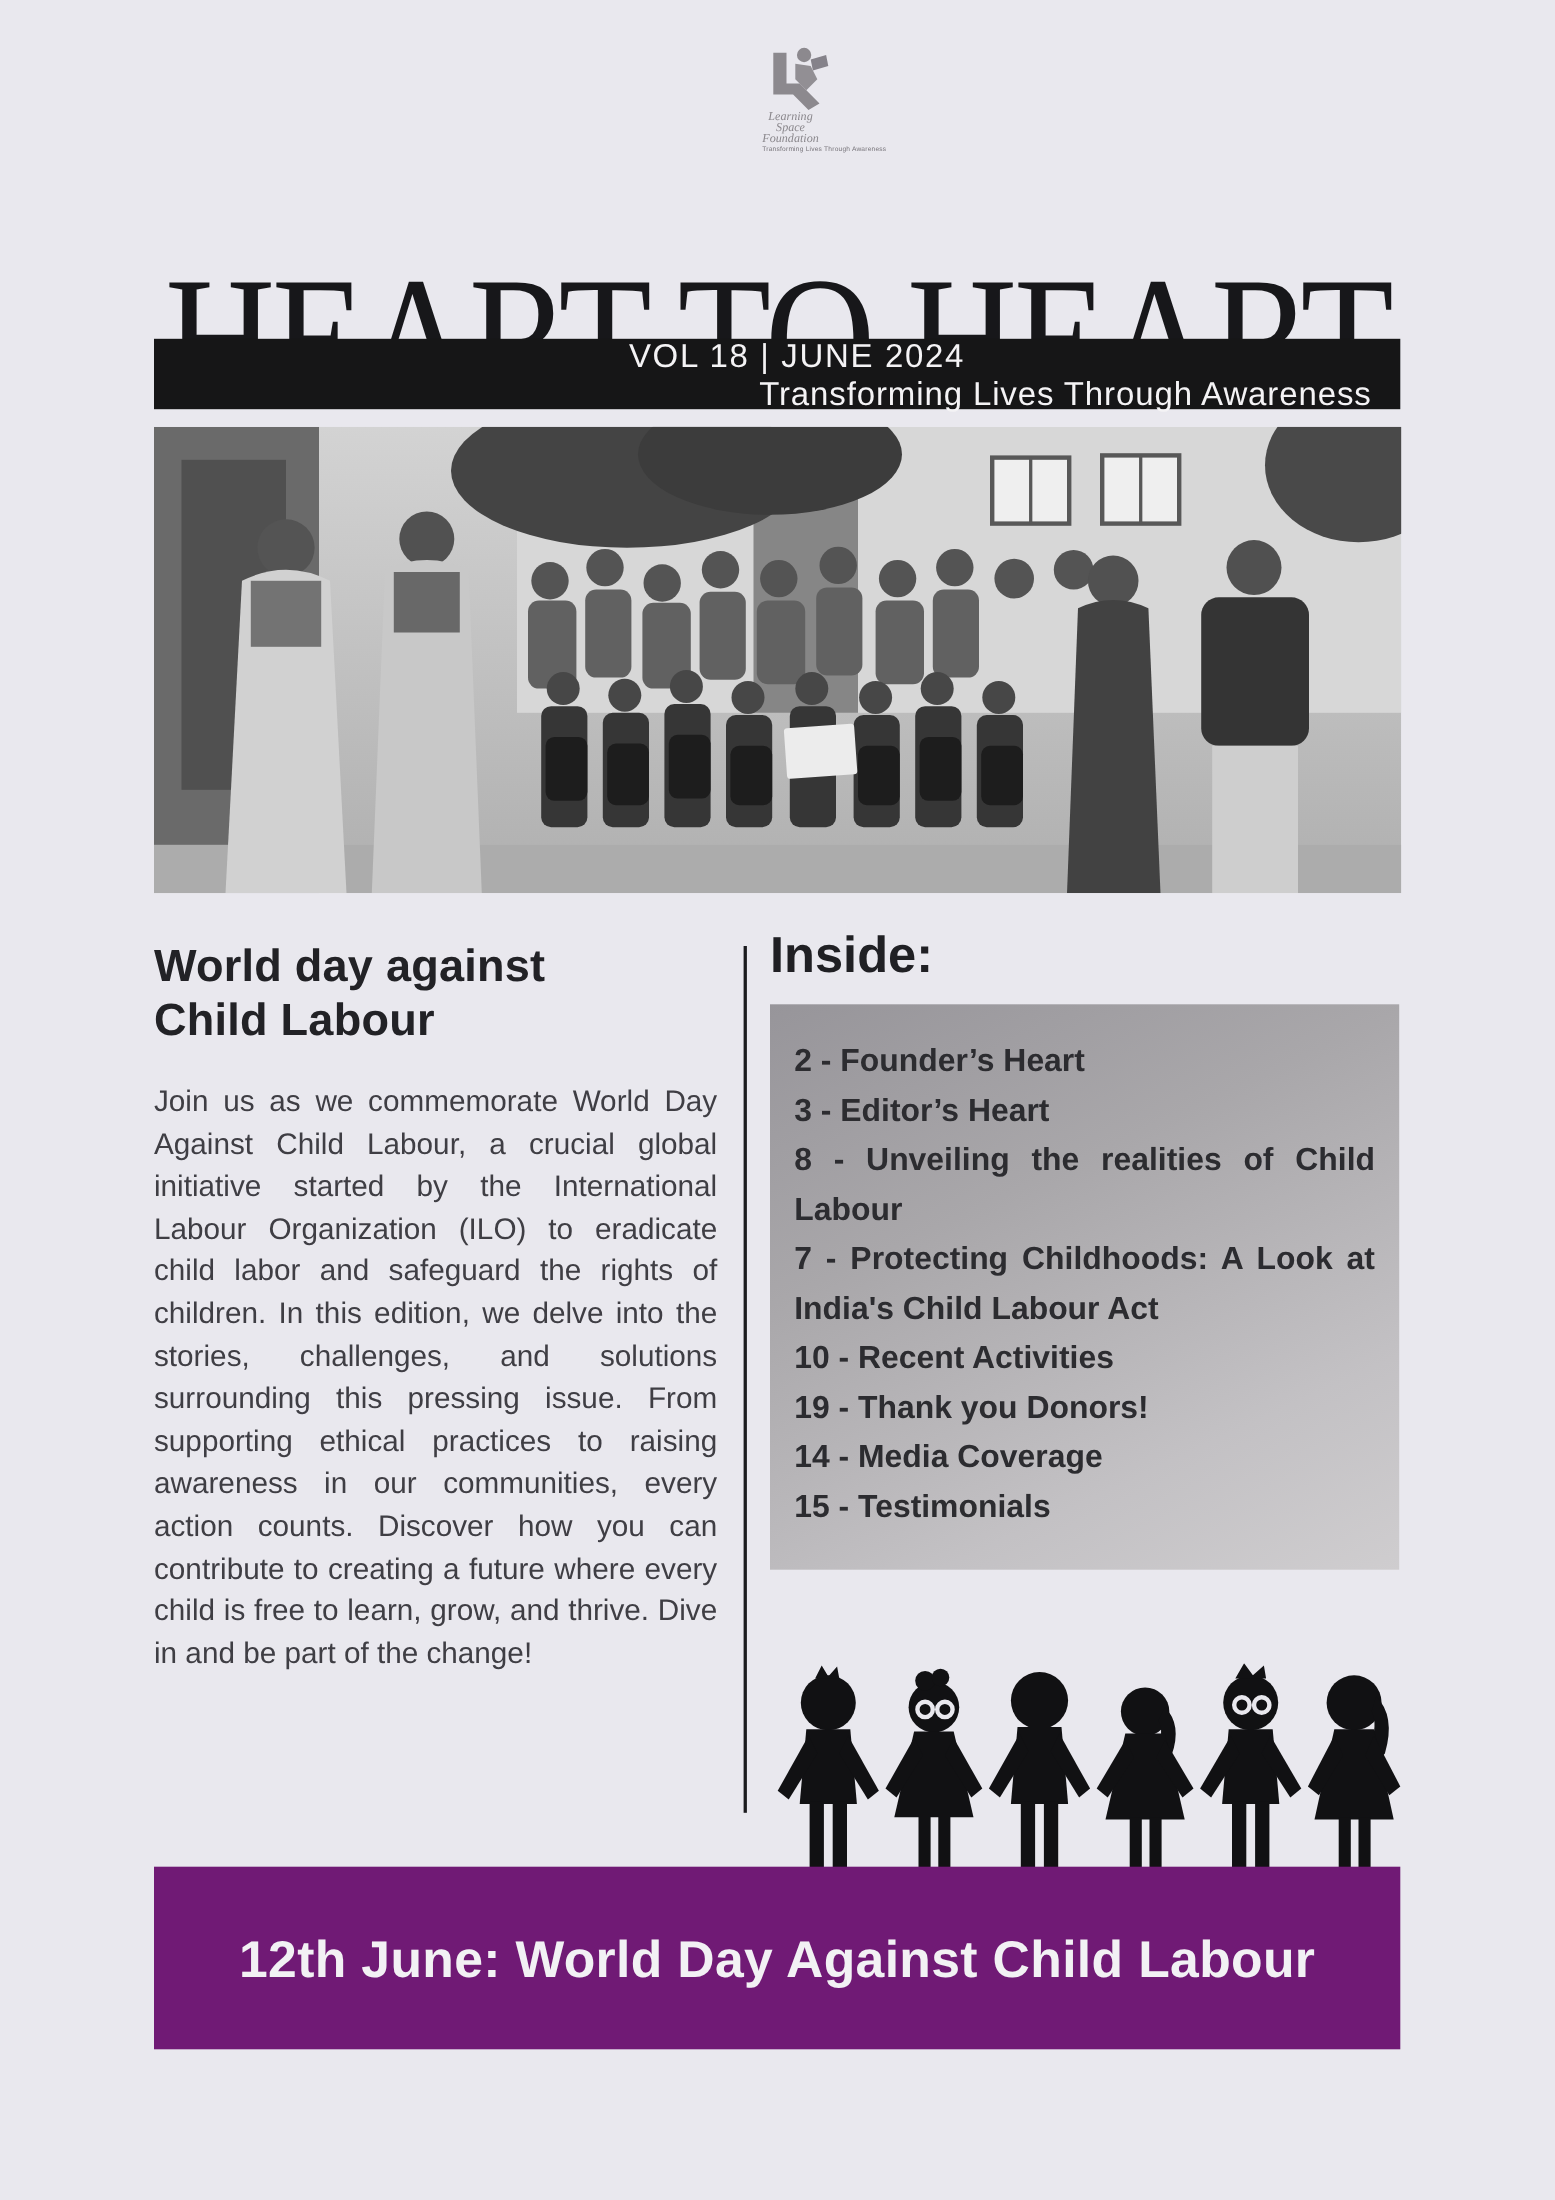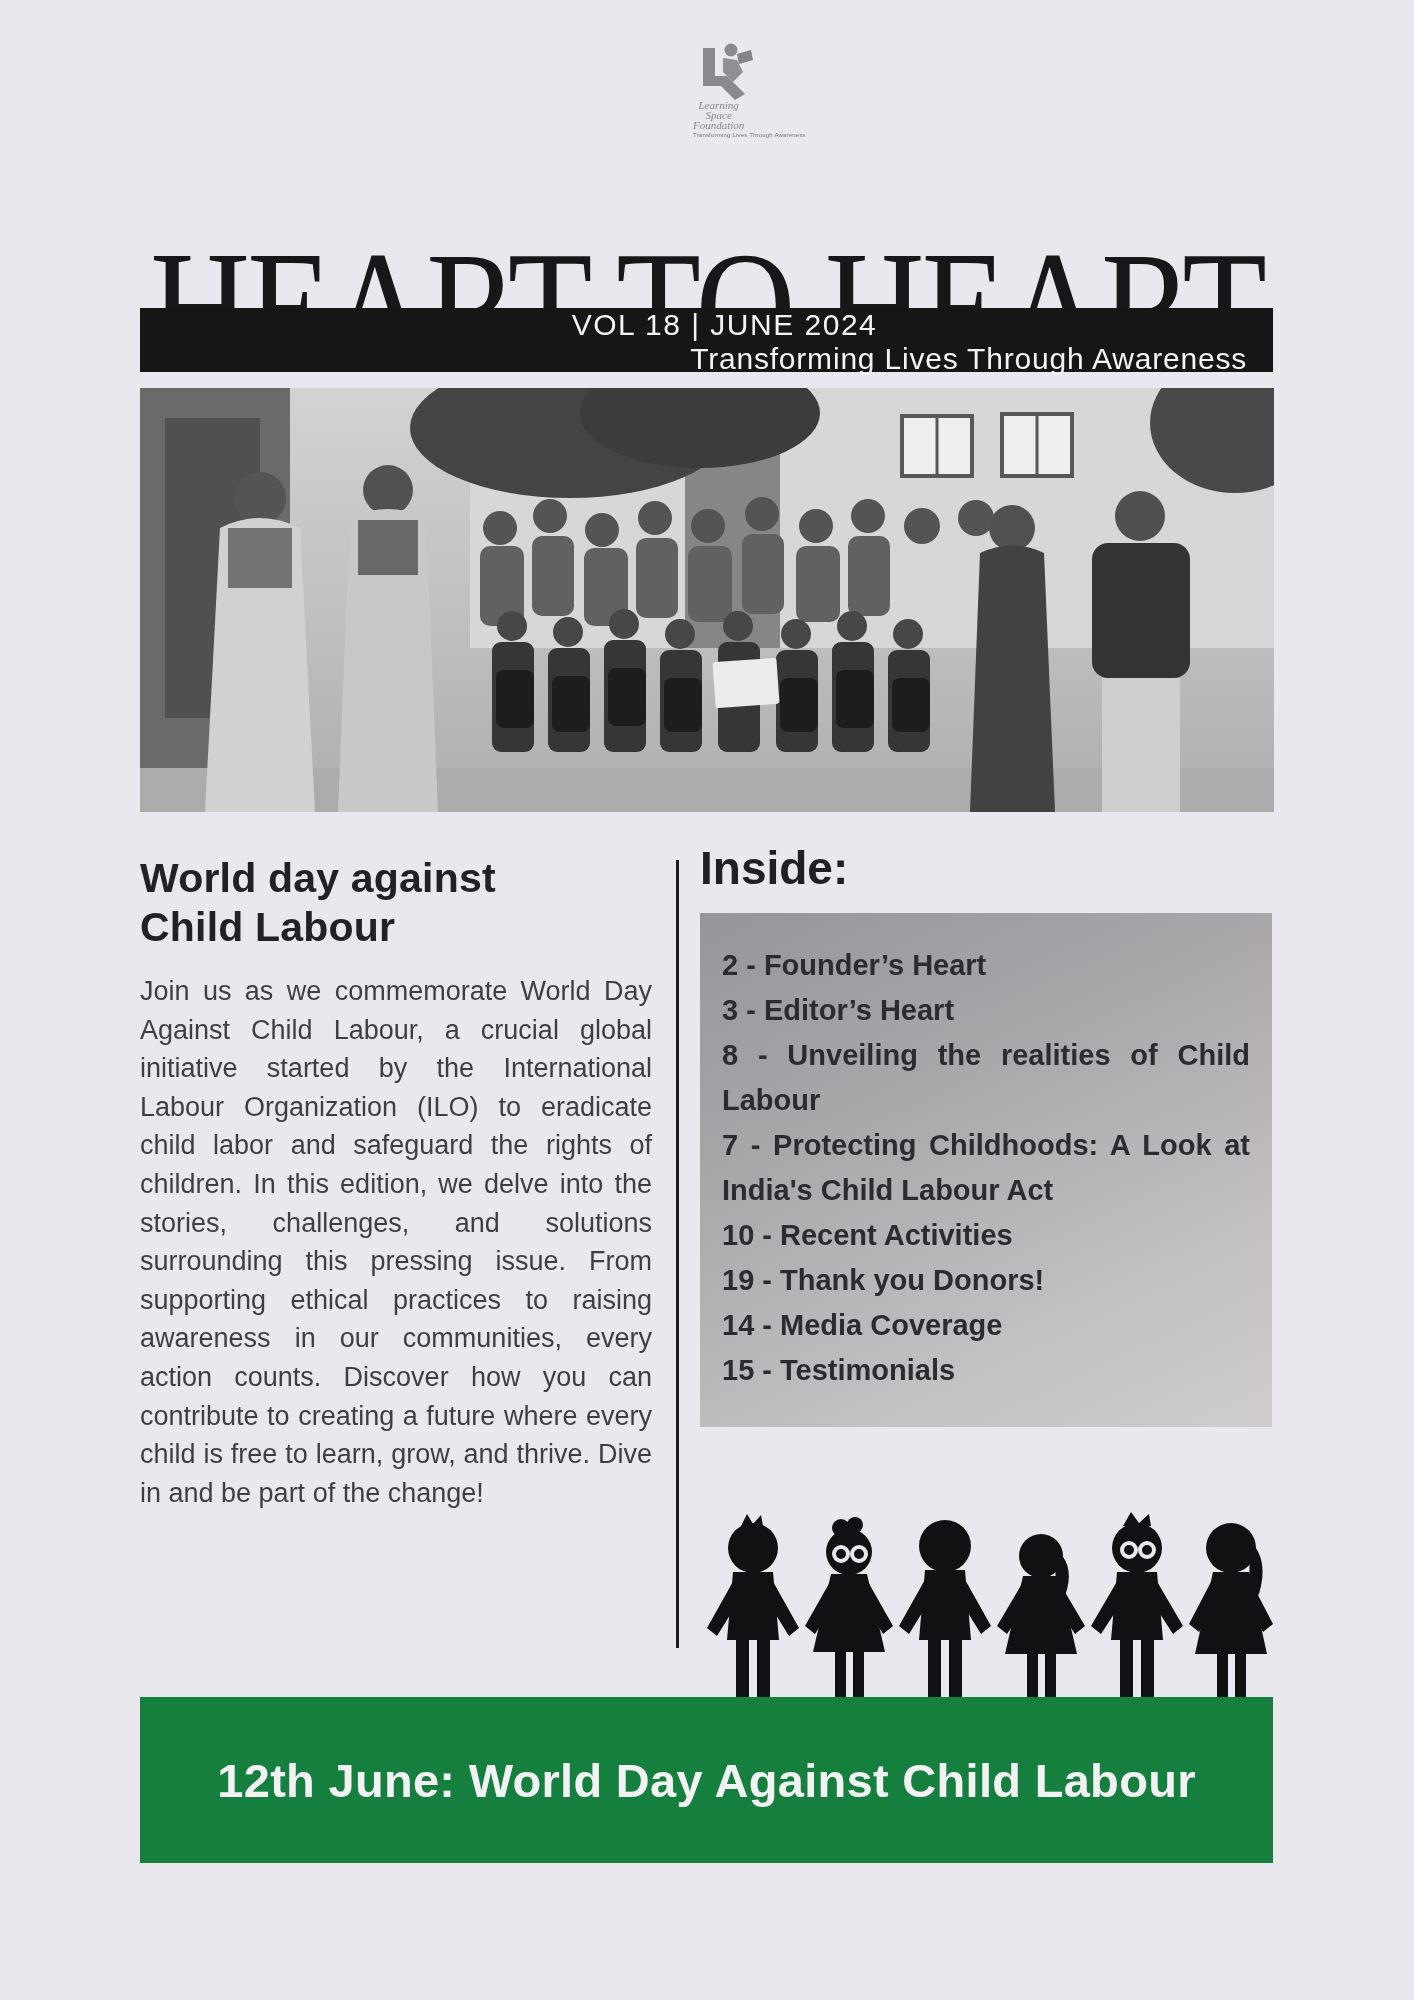--- a/index.html
+++ b/index.html
@@ -27,38 +27,38 @@
   .info-tag{margin-left:auto;margin-right:26px;font-size:30px;letter-spacing:.8px;white-space:nowrap;}
 
   
   .photo{position:absolute;left:140px;top:388px;width:1134px;height:424px;overflow:hidden;
          filter:grayscale(1) contrast(.98);}
   .photo svg{display:block;}
 
   
   .left-col{position:absolute;left:140px;top:854px;width:512px;}
   .article-heading{font-size:41px;font-weight:bold;line-height:49px;color:#222226;letter-spacing:.2px;}
-  .article-body{margin-top:20px;font-size:27px;line-height:38.6px;color:#3f3e44;
+  .article-body{margin-top:30px;font-size:27px;line-height:38.6px;color:#3f3e44;
                 text-align:justify;text-justify:inter-word;}
 
   .divider{position:absolute;left:676px;top:860px;width:3px;height:788px;background:#1b1b1e;}
 
   .right-col{position:absolute;left:700px;top:841px;width:669px;}
   .inside-heading{font-size:46px;font-weight:bold;color:#202024;}
   .toc-box{margin-top:18px;box-sizing:border-box;width:572px;padding:30px 22px 34px 22px;
            background:linear-gradient(155deg,#97959a 0%,#a9a7aa 35%,#c3c1c4 75%,#cfcdcf 100%);
            color:#2c2c30;}
   .toc-box ul{list-style:none;margin:0;padding:0;font-weight:bold;}
   .toc-box li{font-size:29px;line-height:45px;text-align:justify;text-justify:inter-word;}
 
   
   .silhouettes{position:absolute;left:703px;top:1512px;width:572px;height:186px;}
 
   
-  .banner{position:absolute;left:140px;top:1697px;width:1133px;height:166px;background:#15803d;
+  .banner{position:absolute;left:140px;top:1697px;width:1133px;height:166px;background:#701a75;
           display:flex;align-items:center;justify-content:center;}
   .banner-text{color:#f2f1f4;font-size:47px;font-weight:bold;letter-spacing:.3px;white-space:nowrap;}
 </style>
 </head>
 <body>
 
 <div class="page">
 
   <div class="logo-block">
     <div class="logo-mark">

